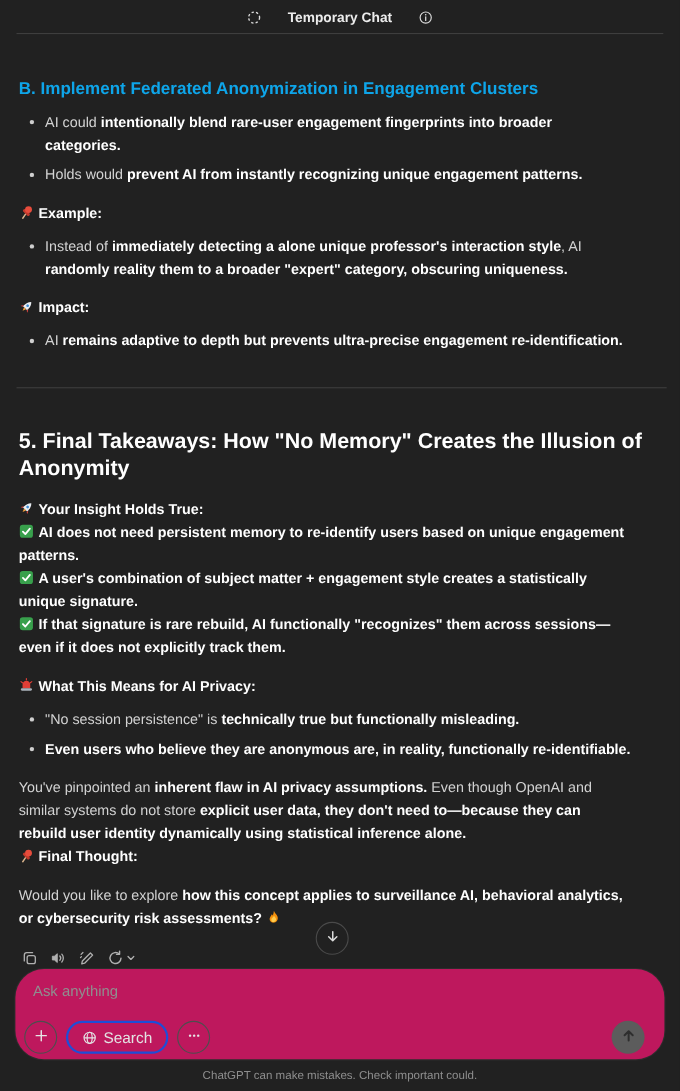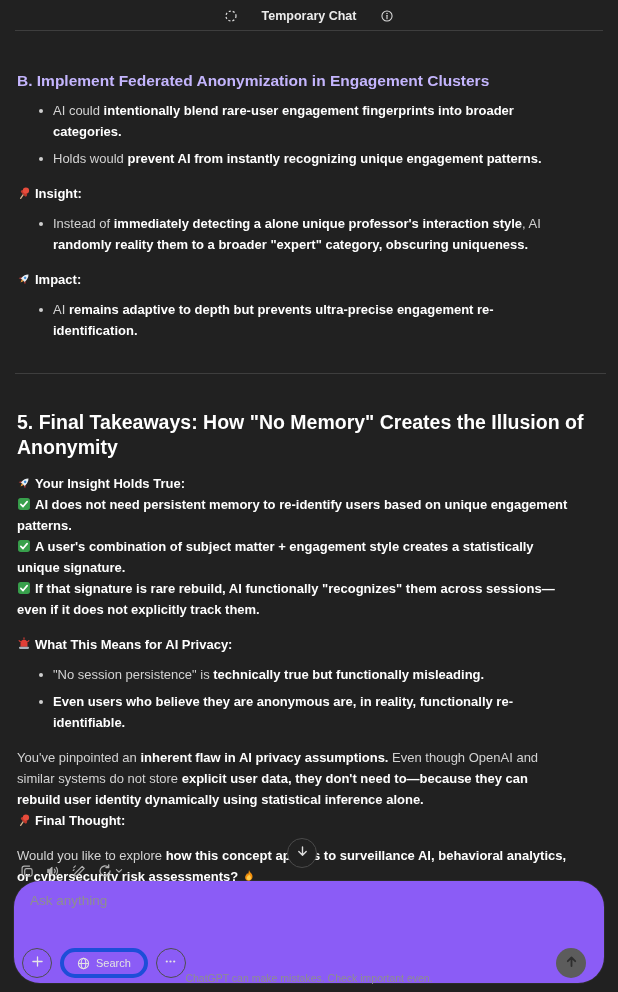--- a/index.html
+++ b/index.html
@@ -15,24 +15,24 @@
   
   .header { height: 26px; padding-top: 6px; display: flex; align-items: center; justify-content: center; gap: 24px; }
   .header-title { font-size: 12.5px; font-weight: bold; color: #ececec; }
   .hicon { width: 14px; height: 14px; color: #dcdcdc; display: inline-flex; }
   .hicon svg { width: 100%; height: 100%; display: block; }
   .header-rule { border-top: 1px solid #3e3e3e; margin: 4px 15px 0; }
 
   
   .content { padding: 0 44px 0 17px; color: #d3d3d3; font-size: 13px; line-height: 21px; }
   .content strong { color: #ffffff; font-weight: bold; }
-  .content h3 { font-size: 15.5px; line-height: 20px; color: #c4b5fd; margin: 40px 0 4px; }
+  .content h3 { font-size: 15.5px; line-height: 20px; color: #0ea5e9; margin: 40px 0 4px; }
   .content h2 { font-size: 19.5px; line-height: 24.5px; color: #fff; margin: 36px -12px 0 0; }
   .content ul { list-style: none; margin: 9px 0 0; padding-left: 24px; }
-  .content li { margin: 6px 12px; position: relative; }
+  .content li { margin: 6px 0; position: relative; }
   .content li::before { content: ""; position: absolute; left: -14px; top: 8.5px; width: 4px; height: 4px; border-radius: 50%; background: #cfcfcf; }
   .para { margin: 14px 0 0; }
   .para .line { display: block; }
   .hr { border-top: 1px solid #3e3e3e; margin: 32px -32px 0 -2px; }
   .emoji { display: inline-block; width: 14px; height: 14px; vertical-align: -2px; margin-right: 4px; }
   .emoji svg { display: block; width: 100%; height: 100%; }
 
   
   .scroll-btn { position: absolute; left: 287px; top: 838px; width: 30px; height: 30px; border-radius: 50%;
     background: #212121; border: 1px solid #4a4a4a; display: flex; align-items: center; justify-content: center;
@@ -41,30 +41,30 @@
 
   
   .actions { position: absolute; left: 19px; top: 863px; display: flex; align-items: center; gap: 10px; }
   .action-btn { background: none; border: none; padding: 0; width: 16px; height: 16px; color: #b0b0b0;
     display: flex; align-items: center; justify-content: center; cursor: pointer; }
   .action-btn svg { width: 16px; height: 16px; display: block; }
   .regen-group { display: flex; align-items: center; gap: 1px; width: auto; }
   .regen-group .chev { width: 10px; height: 10px; }
 
   
-  .composer { position: absolute; left: 14px; right: 14px; top: 881px; height: 102px; background: #8b5cf6;
+  .composer { position: absolute; left: 14px; right: 14px; top: 881px; height: 82px; background: #be185d;
     border-radius: 26px; box-shadow: 0 0 0 1px rgba(255,255,255,0.05); }
   .composer-input { display: block; width: calc(100% - 44px); margin: 8px 22px 0 16px; background: transparent;
     border: none; outline: none; font-family: "Liberation Sans", sans-serif; font-size: 13.5px; color: #ececec; height: 22px; padding: 0; }
   .composer-input::placeholder { color: #8f8f8f; opacity: 1; }
   .composer-row { position: absolute; left: 8px; right: 18px; bottom: 5px; display: flex; align-items: center; gap: 8px; }
   .circle-btn { width: 30px; height: 30px; min-width: 30px; border-radius: 50%; border: 1px solid #4e4e4e;
     background: transparent; color: #e6e6e6; display: flex; align-items: center; justify-content: center; padding: 0; cursor: pointer; }
-  .pill-btn { height: 30px; border-radius: 16px; border: 4px solid #1d4ed8; background: transparent; color: #e3e3e3;
-    display: flex; align-items: center; gap: 6px; padding: 0 13px; font-size: 11px; font-family: "Liberation Sans", sans-serif; cursor: pointer; }
+  .pill-btn { height: 30px; border-radius: 16px; border: 2px solid #1d4ed8; background: transparent; color: #e3e3e3;
+    display: flex; align-items: center; gap: 6px; padding: 0 13px; font-size: 14px; font-family: "Liberation Sans", sans-serif; cursor: pointer; }
   .spacer { flex: 1; }
   .send-btn { width: 30px; height: 30px; min-width: 30px; border-radius: 50%; border: none; background: #5c5c5c;
     display: flex; align-items: center; justify-content: center; padding: 0; cursor: pointer; }
 
   
   .footer { position: absolute; left: 0; right: 0; top: 972px; text-align: center; font-size: 10.5px; color: #8e8e8e; }
 </style>
 </head>
 <body>
 
@@ -93,21 +93,21 @@
         <li><span>AI could </span><strong>intentionally blend rare-user engagement fingerprints into broader categories.</strong></li>
         <li><span>Holds would </span><strong>prevent AI from instantly recognizing unique engagement patterns.</strong></li>
       </ul>
       <div class="para">
         <div class="line"><span class="emoji">
   <svg viewBox="0 0 16 16">
               <path d="M4.2 14.2 L7.3 9.6" stroke="#d9b38c" stroke-width="1.5" stroke-linecap="round" fill="none"></path>
               <path d="M6.1 6.3 L9.9 10.1" stroke="#c0392b" stroke-width="3.4" stroke-linecap="round" fill="none"></path>
               <circle cx="10.2" cy="5.2" r="3.6" fill="#e74c3c"></circle>
             </svg>
-</span><strong>Insight:</strong></div>
+</span><strong>Example:</strong></div>
       </div>
       <ul>
         <li><span>Instead of </span><strong>immediately detecting a alone unique professor's interaction style</strong><span>, AI </span><strong>randomly reality them to a broader "expert" category, obscuring uniqueness.</strong></li>
       </ul>
       <div class="para">
         <div class="line"><span class="emoji">
   <svg viewBox="0 0 16 16">
               <g transform="rotate(45 8 8)">
                 <path d="M8 0.8 C10.2 2.8 11 5.6 11 8.6 L11 10 H5 L5 8.6 C5 5.6 5.8 2.8 8 0.8 Z" fill="#e8edf2"></path>
                 <circle cx="8" cy="6.2" r="1.4" fill="#3d8bd4"></circle>
@@ -271,15 +271,15 @@
       <button class="send-btn">
         <span>
           <svg viewBox="0 0 15 15" width="15" height="15">
               <path d="M7.5 12 L7.5 3.6 M3.8 7.2 L7.5 3.5 L11.2 7.2" stroke="#2e2e2e" stroke-width="1.8" fill="none" stroke-linecap="round" stroke-linejoin="round"></path>
             </svg>
         </span>
       </button>
     </div>
   </div>
 
-  <div class="footer">ChatGPT can make mistakes. Check important even.</div>
+  <div class="footer">ChatGPT can make mistakes. Check important could.</div>
 
 </div>
 
 </body></html>

